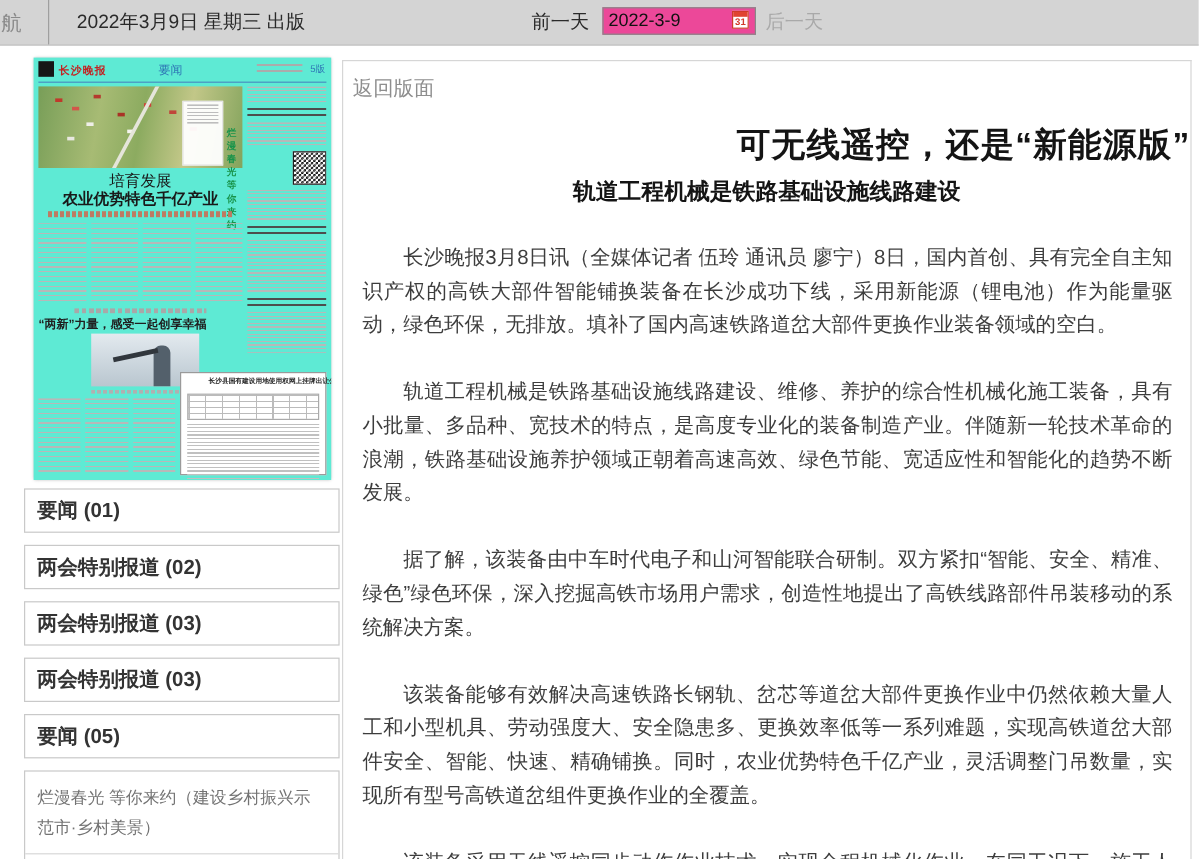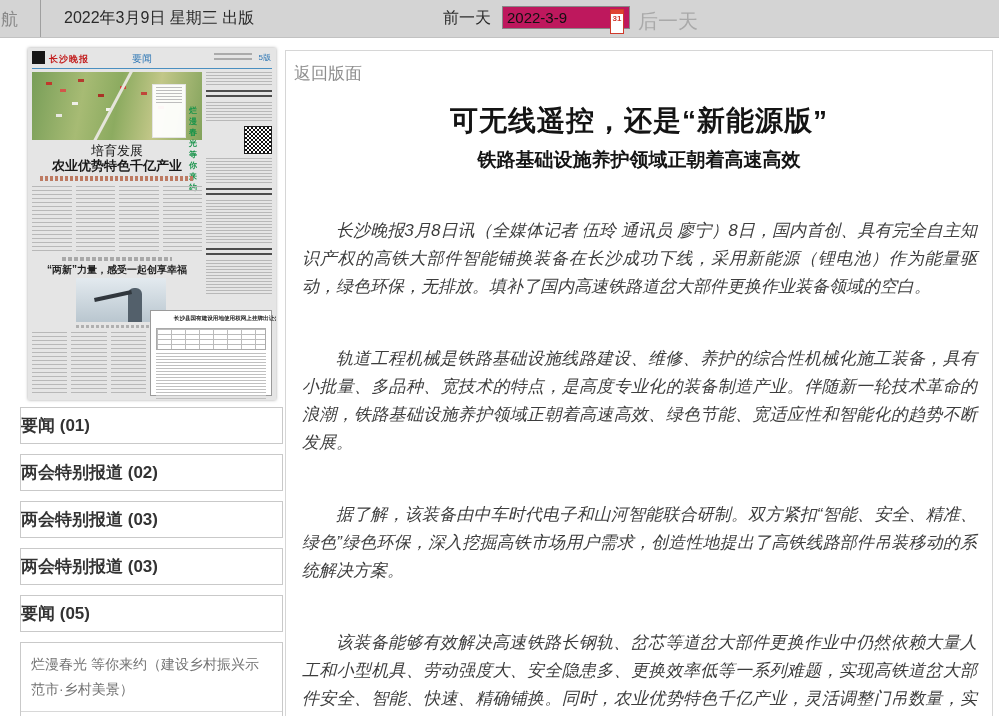--- a/index.html
+++ b/index.html
@@ -7,30 +7,30 @@
     width:999px;height:716px;overflow:hidden;position:relative;
     background:#ffffff;
     font-family:"Liberation Sans","DejaVu Sans",sans-serif;
   }
   
   .topbar{position:absolute;top:0;left:0;width:999px;height:37px;background:#d4d4d4;border-bottom:1px solid #c2c2c2;}
   .nav-partial{position:absolute;left:1px;top:8px;font-size:17px;color:#8a8a8a;}
   .tb-divider{position:absolute;left:40px;top:0;width:1px;height:37px;background:#9f9f9f;}
   .published{position:absolute;left:64px;top:8px;font-size:16px;color:#2a2a2a;}
   .prev-day{position:absolute;left:443px;top:8px;font-size:16px;color:#2a2a2a;cursor:pointer;}
-  .next-day{position:absolute;left:638px;top:8px;font-size:20px;color:#a9a9a9;cursor:pointer;}
-  .date-box{position:absolute;left:502px;top:6px;width:128px;height:23px;background:#be185d;border:1px solid #888;box-sizing:border-box;}
+  .next-day{position:absolute;left:638px;top:8px;font-size:16px;color:#a9a9a9;cursor:pointer;}
+  .date-box{position:absolute;left:502px;top:6px;width:128px;height:23px;background:#ec4899;border:1px solid #888;box-sizing:border-box;}
   .date-box input{position:absolute;left:2px;top:1px;width:96px;height:19px;border:none;background:transparent;font-size:15px;color:#111;font-family:inherit;padding:0 2px;outline:none;}
   .cal-btn{position:absolute;right:2px;top:2px;width:18px;height:17px;cursor:pointer;}
-  .cal{position:absolute;left:1px;top:0;width:14px;height:25px;border:1px solid #cf3a2b;background:#fff;box-sizing:border-box;}
+  .cal{position:absolute;left:1px;top:0;width:14px;height:15px;border:1px solid #cf3a2b;background:#fff;box-sizing:border-box;}
   .cal-head{position:absolute;left:0;top:0;width:100%;height:4px;background:#e04331;}
   .cal-day{position:absolute;left:0;top:4px;width:100%;text-align:center;font-size:8px;font-weight:bold;color:#d0382a;line-height:10px;}
   
   .sidebar{position:absolute;left:20px;top:48px;width:263px;}
-  .thumb{position:relative;margin-left:8px;width:248px;height:352px;background:#e5e5e5;box-shadow:0 0 3px rgba(0,0,0,.35);cursor:pointer;overflow:hidden;}
+  .thumb{position:relative;margin-left:8px;width:248px;height:352px;background:#5eead4;box-shadow:0 0 3px rgba(0,0,0,.35);cursor:pointer;overflow:hidden;}
   .t-logo{position:absolute;left:4px;top:3px;width:13px;height:13px;background:#161616;}
   .t-masthead{position:absolute;left:21px;top:5px;font-size:9px;font-weight:bold;color:#c32222;letter-spacing:1px;}
   .t-section{position:absolute;left:104px;top:4px;font-size:10px;color:#2e77b5;}
   .t-pgbars{position:absolute;right:24px;top:5px;width:38px;height:9px;background:repeating-linear-gradient(#ababab 0 2px,transparent 2px 5px);}
   .t-pageno{position:absolute;right:5px;top:4px;font-size:8px;color:#2e77b5;}
   .t-rule{position:absolute;left:4px;right:4px;top:20px;height:1px;background:#4a8fc0;}
   .t-photo{position:absolute;left:4px;top:24px;width:170px;height:68px;overflow:hidden;
     background:linear-gradient(100deg,#789e58 0%,#a7bb74 30%,#8cab60 50%,#c2c788 72%,#83a35c 100%);}
   .roofs{position:absolute;left:14px;top:10px;width:6px;height:3px;background:#c0392b;
     box-shadow:14px 7px 0 #d2574a,32px -3px 0 #b53a2e,52px 12px 0 #a93226,74px 4px 0 #cc4437,
@@ -38,52 +38,52 @@
   .road{position:absolute;left:78px;top:-8px;width:3px;height:90px;background:#e5e5da;transform:rotate(28deg);}
   .t-promo{position:absolute;left:124px;top:36px;width:34px;height:54px;background:rgba(255,255,255,.95);border:1px solid #e4e4e4;box-sizing:border-box;}
   .t-promo-fill{height:16px;margin:2px 3px;background:repeating-linear-gradient(#bdbdbd 0 1px,transparent 1px 3px);}
   .t-promo-line{font-size:8px;line-height:11px;font-weight:bold;color:#18934a;text-align:center;margin-left:36px;}
   .t-h1{position:absolute;left:4px;top:94px;width:170px;text-align:center;font-size:13px;font-weight:normal;color:#191919;}
   .t-h2{position:absolute;left:4px;top:109px;width:170px;text-align:center;font-size:13px;font-weight:bold;color:#191919;}
   .t-sub{position:absolute;left:12px;top:128px;width:154px;height:5px;background:repeating-linear-gradient(90deg,#bd7b63 0 3px,transparent 3px 5px);}
   .t-cols{position:absolute;left:4px;top:138px;width:170px;height:68px;display:flex;gap:4px;}
   .t-col{flex:1;background:repeating-linear-gradient(#b8b8b8 0 1px,transparent 1px 4px);}
   .t-kicker{position:absolute;left:34px;top:209px;width:110px;height:4px;background:repeating-linear-gradient(90deg,#a8a8a8 0 4px,transparent 4px 6px);}
-  .t-s2h{position:absolute;left:4px;top:215px;width:170px;text-align:center;font-size:10px;font-weight:bold;color:#202020;white-space:nowrap;overflow:hidden;}
+  .t-s2h{position:absolute;left:4px;top:215px;width:170px;text-align:left;font-size:10px;font-weight:bold;color:#202020;white-space:nowrap;overflow:hidden;}
   .t-s2photo{position:absolute;left:48px;top:230px;width:90px;height:44px;background:linear-gradient(#e3eaef,#b9c6cf);overflow:hidden;}
   .t-fig{position:absolute;left:52px;top:10px;width:14px;height:34px;border-radius:6px 6px 0 0;background:#53606b;}
   .t-arm{position:absolute;left:18px;top:16px;width:38px;height:4px;background:#31373d;transform:rotate(-12deg);}
   .t-s2cap{position:absolute;left:48px;top:277px;width:90px;height:3px;background:repeating-linear-gradient(90deg,#b0b0b0 0 3px,transparent 3px 5px);}
   .t-cols2{position:absolute;left:4px;top:284px;width:114px;height:62px;display:flex;gap:4px;}
   .t-notice{position:absolute;left:122px;top:262px;width:122px;height:86px;border:1px solid #9a9a9a;box-sizing:border-box;background:#fff;}
   .t-notice-title{width:100%;margin-top:3px;text-align:center;font-size:9px;font-weight:bold;color:#222;transform:scale(.62);transform-origin:50% 0;white-space:nowrap;}
   .t-table{margin:1px 5px 3px 5px;height:20px;border:1px solid #aaa;
     background:repeating-linear-gradient(#bbb 0 1px,transparent 1px 5px),repeating-linear-gradient(90deg,#bbb 0 1px,transparent 1px 14px);}
   .t-notice-fill{margin:0 5px;height:48px;background:repeating-linear-gradient(#c0c0c0 0 1px,transparent 1px 3px);}
   .t-rcol{position:absolute;left:178px;top:24px;width:66px;height:234px;overflow:hidden;}
   .r-fill{background:repeating-linear-gradient(#b8b8b8 0 1px,transparent 1px 3px);margin-bottom:4px;}
   .r-dark{background:repeating-linear-gradient(#4d4d4d 0 2px,transparent 2px 5px);margin-bottom:4px;height:8px;}
   .qr{width:26px;height:26px;margin:0 0 4px auto;
     background-image:linear-gradient(45deg,#111 25%,transparent 25%,transparent 75%,#111 75%),linear-gradient(45deg,#111 25%,#fff 25%,#fff 75%,#111 75%);
     background-size:4px 4px;background-position:0 0,2px 2px;background-color:#fff;border:1px solid #222;}
   
   .nav-list{margin-top:7px;}
   .sec-box{box-sizing:border-box;width:263px;height:37px;border:1px solid #c9c9c9;background:#fff;
-    line-height:35px;font-size:17px;font-weight:bold;color:#333;margin-bottom:10px;cursor:pointer;}
+    line-height:35px;padding-left:10px;font-size:17px;font-weight:bold;color:#333;margin-bottom:10px;cursor:pointer;}
   .art-box{box-sizing:border-box;width:263px;border:1px solid #c9c9c9;background:#fff;}
   .art-item{padding:9px 10px;font-size:14px;line-height:25px;color:#737373;cursor:pointer;}
   .art-item + .art-item{border-top:1px solid #d8d8d8;}
   
   .main{position:absolute;left:285px;top:50px;width:708px;height:690px;box-sizing:border-box;
     border:1px solid #d6d6d6;border-bottom:none;background:#fff;}
   .back-link{display:inline-block;margin:11px 0 0 8px;font-size:17px;color:#8e8e8e;cursor:pointer;}
-  .a-title{margin-top:17px;text-align:center;font-size:28px;font-weight:bold;color:#141414;letter-spacing:1px;}
+  .a-title{margin-top:17px;text-align:right;font-size:28px;font-weight:bold;color:#141414;letter-spacing:1px;}
   .a-subtitle{margin-top:7px;text-align:center;font-size:19px;font-weight:bold;color:#141414;}
   .a-body{padding:0 15px 0 16px;}
-  .a-body p{margin:44px 0 0 0;font-size:17px;line-height:28px;color:#3d3d3d;text-align:justify;text-indent:2em;font-style:italic;}
+  .a-body p{margin:28px 0 0 0;font-size:17px;line-height:28px;color:#3d3d3d;text-align:justify;text-indent:2em;}
 </style>
 </head>
 <body>
 
 <div class="topbar">
   <span class="nav-partial">航</span>
   <div class="tb-divider"></div>
   <span class="published">2022年3月9日 星期三 出版</span>
   <span class="prev-day">前一天</span>
   <div class="date-box">
@@ -172,21 +172,21 @@
     <div class="art-box">
       <div class="art-item">烂漫春光 等你来约（建设乡村振兴示范市·乡村美景）</div>
       <div class="art-item">培育发展农业优势特色千亿产业</div>
     </div>
   </div>
 </div>
 
 <div class="main">
   <span class="back-link">返回版面</span>
   <div class="a-title">可无线遥控，还是“新能源版”</div>
-  <div class="a-subtitle">铁路基础设施养护领域正朝着高速高效</div>
+  <div class="a-subtitle">轨道工程机械是铁路基础设施线路建设</div>
   <div class="a-body">
     <p>长沙晚报3月8日讯（全媒体记者 伍玲 通讯员 廖宁）8日，国内首创、具有完全自主知识产权的高铁大部件智能铺换装备在长沙成功下线，采用新能源（锂电池）作为能量驱动，绿色环保，无排放。填补了国内高速铁路道岔大部件更换作业装备领域的空白。</p>
     <p>轨道工程机械是铁路基础设施线路建设、维修、养护的综合性机械化施工装备，具有小批量、多品种、宽技术的特点，是高度专业化的装备制造产业。伴随新一轮技术革命的浪潮，铁路基础设施养护领域正朝着高速高效、绿色节能、宽适应性和智能化的趋势不断发展。</p>
     <p>据了解，该装备由中车时代电子和山河智能联合研制。双方紧扣“智能、安全、精准、绿色”绿色环保，深入挖掘高铁市场用户需求，创造性地提出了高铁线路部件吊装移动的系统解决方案。</p>
     <p>该装备能够有效解决高速铁路长钢轨、岔芯等道岔大部件更换作业中仍然依赖大量人工和小型机具、劳动强度大、安全隐患多、更换效率低等一系列难题，实现高铁道岔大部件安全、智能、快速、精确铺换。同时，农业优势特色千亿产业，灵活调整门吊数量，实现所有型号高铁道岔组件更换作业的全覆盖。</p>
     <p>该装备采用无线遥控同步动作作业技术，实现全程机械化作业，在同工况下，施工人员较行业内现有设备减少三分之一，施工时间缩短20%以上。</p>
   </div>
 </div>
 
 </body></html>

